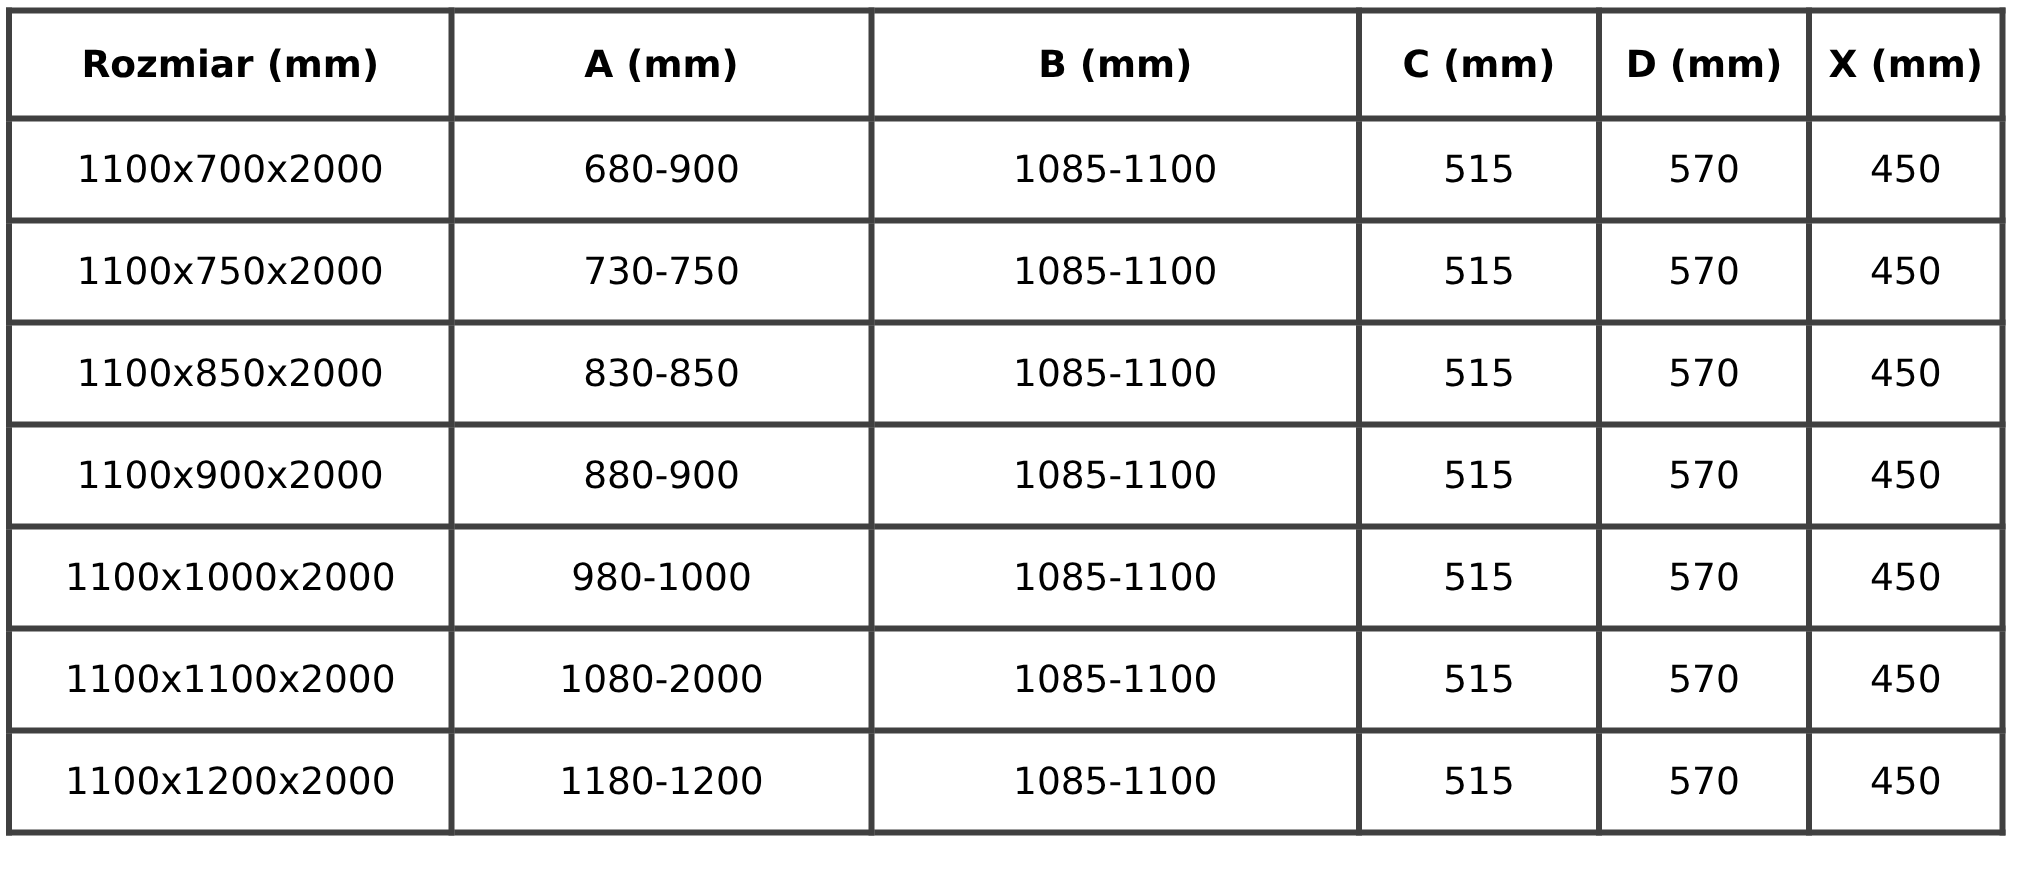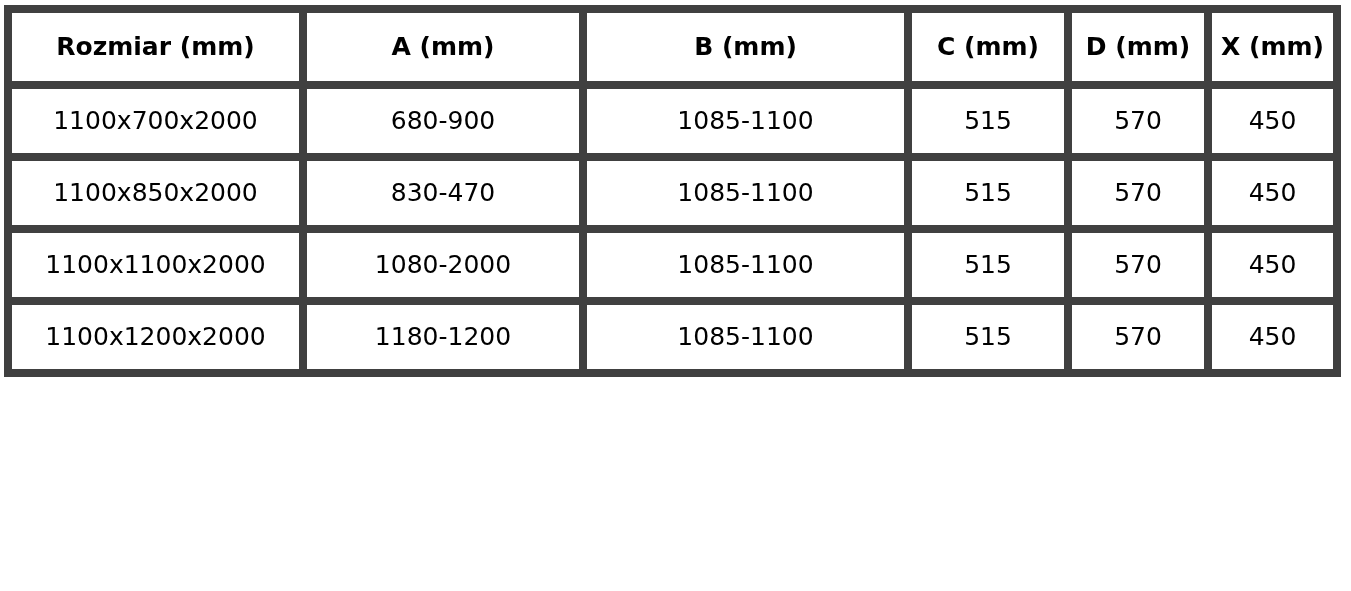--- a/index.html
+++ b/index.html
@@ -24,21 +24,21 @@
   }
   table.size-table {
     border-collapse: collapse;
     table-layout: fixed;
     width: 1329px;
     margin: 5px 0 0 4px;
     background: #ffffff;
   }
   table.size-table th,
   table.size-table td {
-    border: 8px solid #404040;
+    border: 4px solid #404040;
     text-align: center;
     vertical-align: middle;
     font-size: 25px;
     line-height: 1.1;
     padding: 0;
     height: 64px;
     white-space: nowrap;
   }
   table.size-table thead th {
     font-weight: bold;
@@ -82,22 +82,46 @@
     <tbody>
       <tr>
         <td>1100x700x2000</td>
         <td>680-900</td>
         <td>1085-1100</td>
         <td>515</td>
         <td>570</td>
         <td>450</td>
       </tr>
       <tr>
+        <td>1100x750x2000</td>
+        <td>730-750</td>
+        <td>1085-1100</td>
+        <td>515</td>
+        <td>570</td>
+        <td>450</td>
+      </tr>
+      <tr>
         <td>1100x850x2000</td>
-        <td>830-470</td>
+        <td>830-850</td>
+        <td>1085-1100</td>
+        <td>515</td>
+        <td>570</td>
+        <td>450</td>
+      </tr>
+      <tr>
+        <td>1100x900x2000</td>
+        <td>880-900</td>
+        <td>1085-1100</td>
+        <td>515</td>
+        <td>570</td>
+        <td>450</td>
+      </tr>
+      <tr>
+        <td>1100x1000x2000</td>
+        <td>980-1000</td>
         <td>1085-1100</td>
         <td>515</td>
         <td>570</td>
         <td>450</td>
       </tr>
       <tr>
         <td>1100x1100x2000</td>
         <td>1080-2000</td>
         <td>1085-1100</td>
         <td>515</td>

